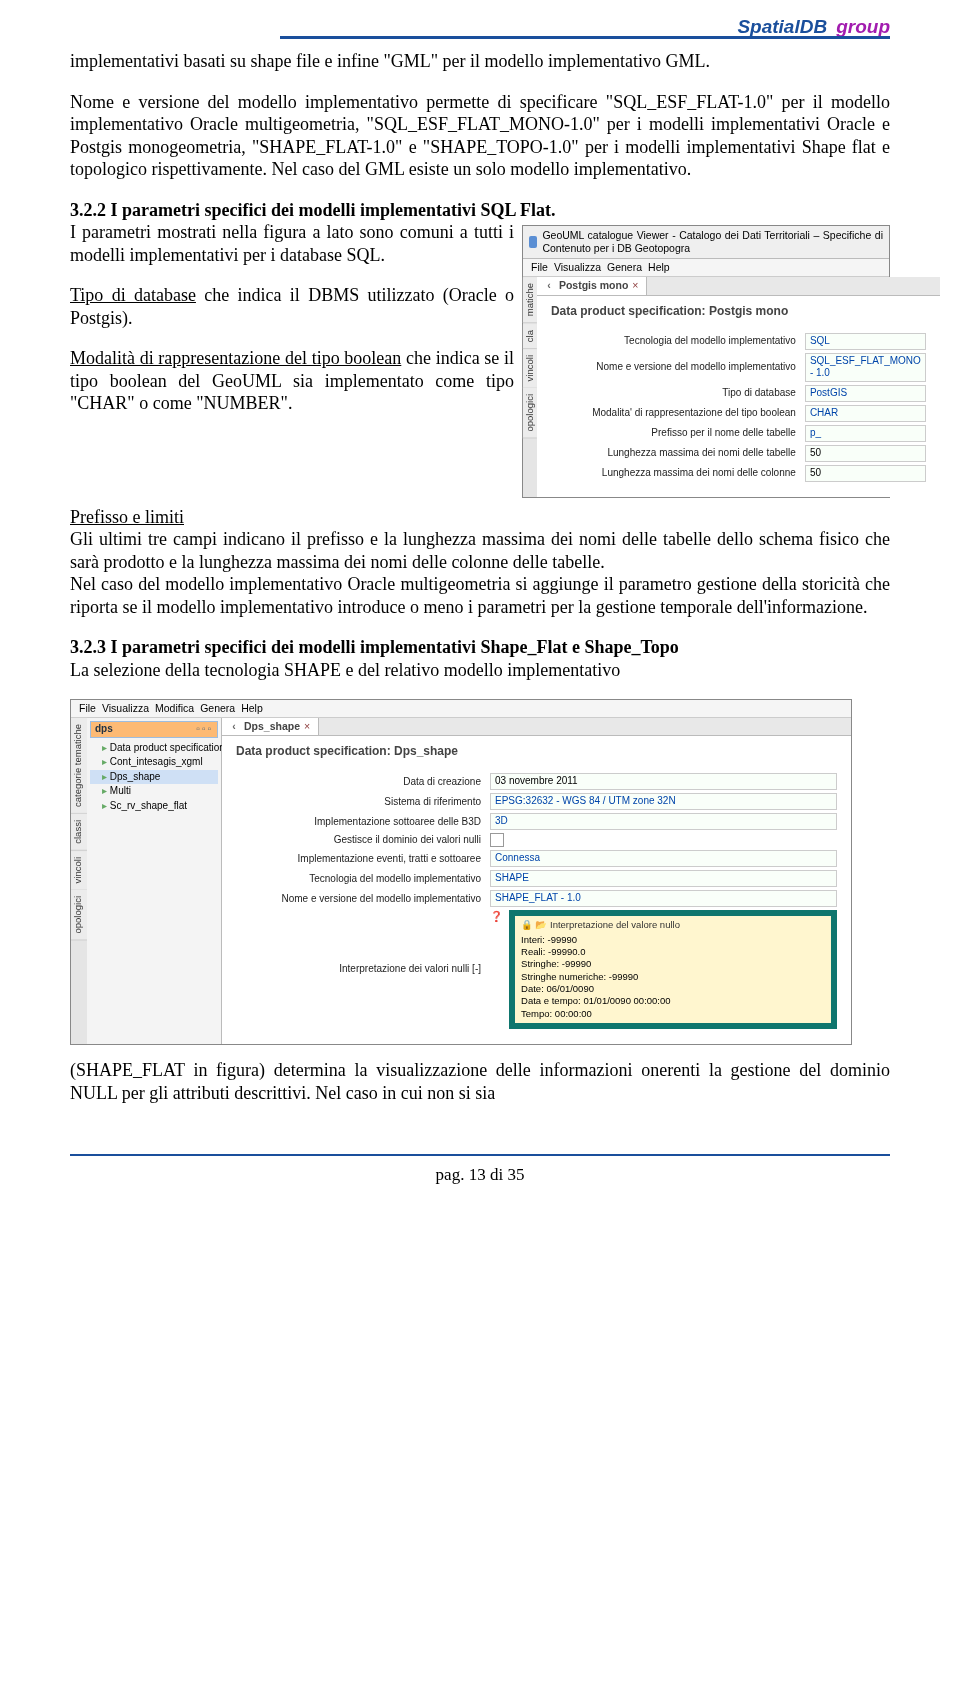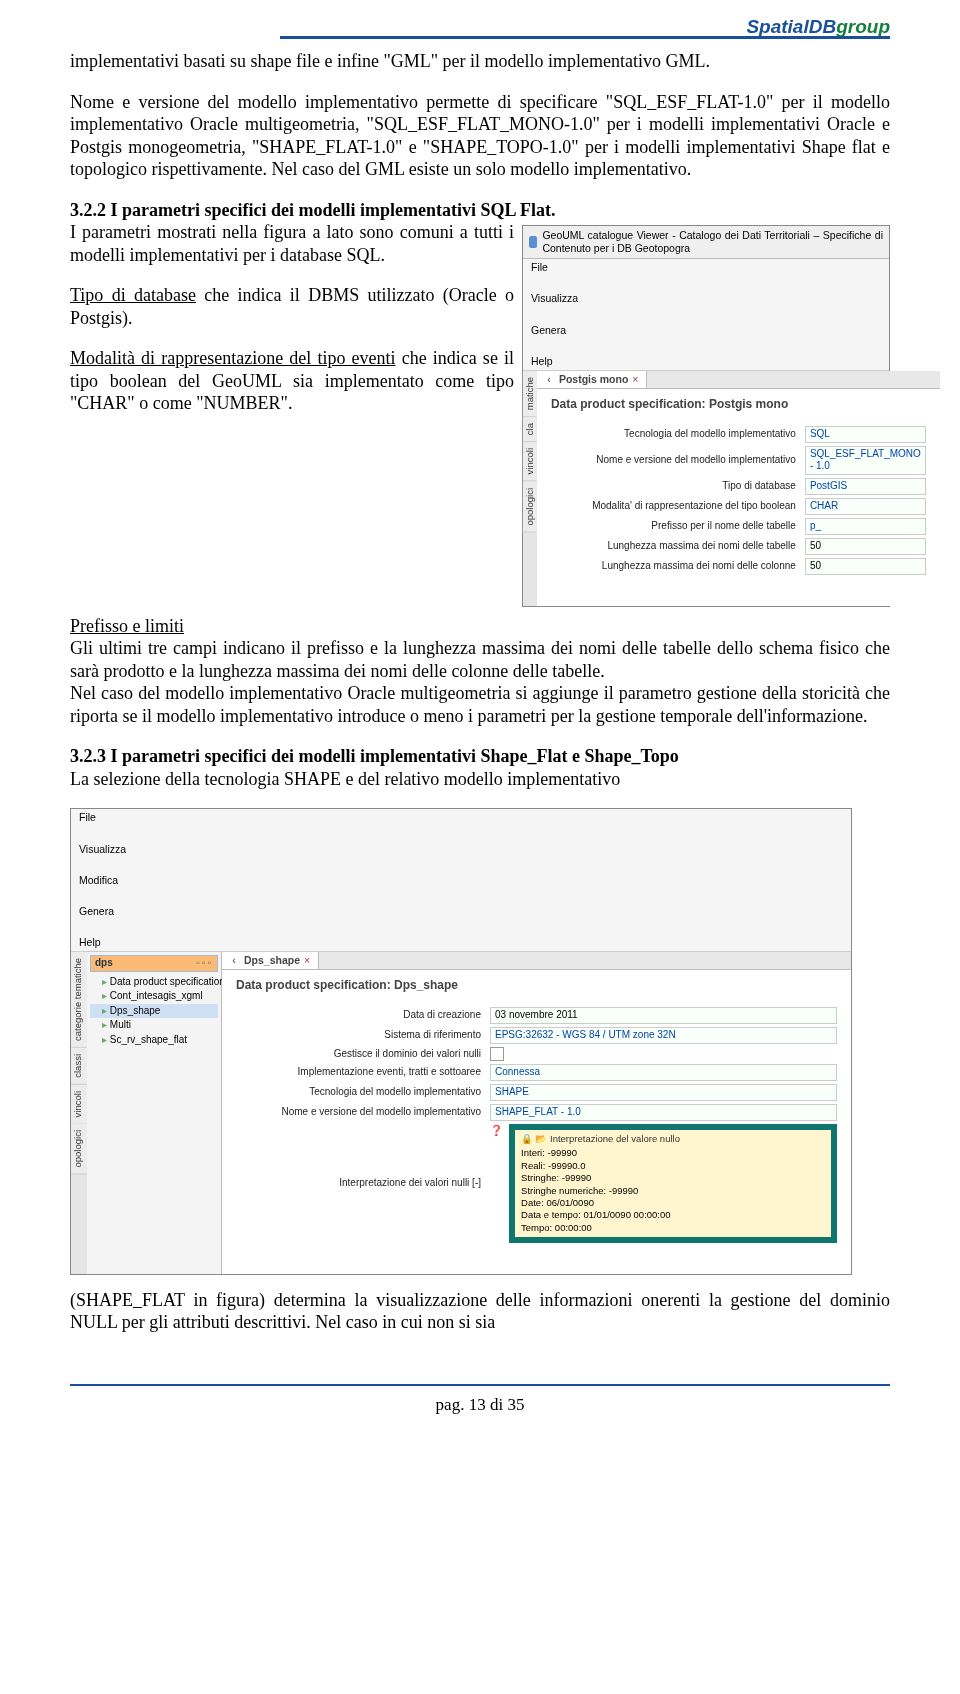--- a/index.html
+++ b/index.html
@@ -15,21 +15,21 @@
 .header-right {
   position: absolute;
   top: 15px;
   right: 70px;
   font-family: Arial, sans-serif;
   font-style: italic;
   font-weight: bold;
   font-size: 19px;
 }
 .header-right .blue { color: #1a4f9c; }
-.header-right .green { color: #15803d; }
+.header-right .green { color: #a21caf; padding-left: 9px; }
 .header-line {
   position: absolute;
   top: 36px;
   left: 280px;
   right: 70px;
   height: 3px;
   background: #1a4f9c;
 }
 p { margin: 0 0 18px 0; }
 .section-title { font-weight: bold; margin: 0; }
@@ -54,23 +54,22 @@
 .ico {
   width: 12px; height: 12px;
   background: #5b8fd4;
   display: inline-block;
   border-radius: 2px;
 }
 .app-menubar {
   padding: 2px 8px;
   background: #f5f5f5;
   display: flex;
-  gap: 18px;
+  gap: 6px;
   border-bottom: 1px solid #ccc;
-  flex-direction: column;
 }
 .app-body {
   display: flex;
 }
 .side-tabs {
   width: 16px;
   background: #e5e5e5;
   display: flex;
   flex-direction: column;
 }
@@ -110,21 +109,21 @@
   padding: 2px 8px;
   border-right: 1px solid #bbb;
   display:flex;
   align-items:center;
   gap:4px;
   font-weight:bold;
   color:#444;
 }
 .tab .x { color:#8f4040; font-weight:normal; cursor:default;}
 .panel-content {
-  padding: 8px 14px 28px 14px;
+  padding: 8px 14px 12px 14px;
 }
 .panel-heading {
   font-weight: bold;
   color: #444;
   font-size: 12px;
   margin-bottom: 14px;
 }
 .prop-row {
   display: flex;
   align-items: center;
@@ -241,21 +240,21 @@
               </div>
             </div>
         </div>
       </div>
     </div>
   </div>
 </div>
 
 <p>I parametri mostrati nella figura a lato sono comuni a tutti i modelli implementativi per i database SQL.</p>
 <p><span class="underline">Tipo di database</span><span> che indica il DBMS utilizzato (Oracle o Postgis).</span></p>
-<p><span class="underline">Modalità di rappresentazione del tipo eventi</span><span> che indica se il tipo boolean del GeoUML sia implementato come tipo "CHAR" o come "NUMBER".</span></p>
+<p><span class="underline">Modalità di rappresentazione del tipo boolean</span><span> che indica se il tipo boolean del GeoUML sia implementato come tipo "CHAR" o come "NUMBER".</span></p>
 
 <div class="clear"></div>
 
 <p>
   <span class="underline">Prefisso e limiti</span><br>
   <span id="prefissi-body">Gli ultimi tre campi indicano il prefisso e la lunghezza massima dei nomi delle tabelle dello schema fisico che sarà prodotto e la lunghezza massima dei nomi delle colonne delle tabelle.<br>Nel caso del modello implementativo Oracle multigeometria si aggiunge il parametro gestione della storicità che riporta se il modello implementativo introduce o meno i parametri per la gestione temporale dell'informazione.</span>
 </p>
 
 <p class="section-title" style="display:inline">3.2.3 I parametri specifici dei modelli implementativi Shape_Flat e Shape_Topo</p>
 <p style="margin-top:0">La selezione della tecnologia SHAPE e del relativo modello implementativo</p>
@@ -301,20 +300,24 @@
         <div class="panel-content">
           <div class="panel-heading">Data product specification: Dps_shape</div>
           <div id="fig2rows">
               <div class="prop-row">
                 <div class="prop-label">Data di creazione</div>
                 <div class="prop-val">03 novembre 2011</div>
               </div>
               <div class="prop-row">
                 <div class="prop-label">Sistema di riferimento</div>
                 <div class="prop-val blue">EPSG:32632 - WGS 84 / UTM zone 32N</div>
+              </div>
+              <div class="prop-row">
+                <div class="prop-label">Implementazione sottoaree delle B3D</div>
+                <div class="prop-val blue">3D</div>
               </div>
               <div class="prop-row">
                 <div class="prop-label">Gestisce il dominio dei valori nulli</div>
                 <div class="checkbox"></div>
               </div>
               <div class="prop-row">
                 <div class="prop-label">Implementazione eventi, tratti e sottoaree</div>
                 <div class="prop-val blue">Connessa</div>
               </div>
               <div class="prop-row">

